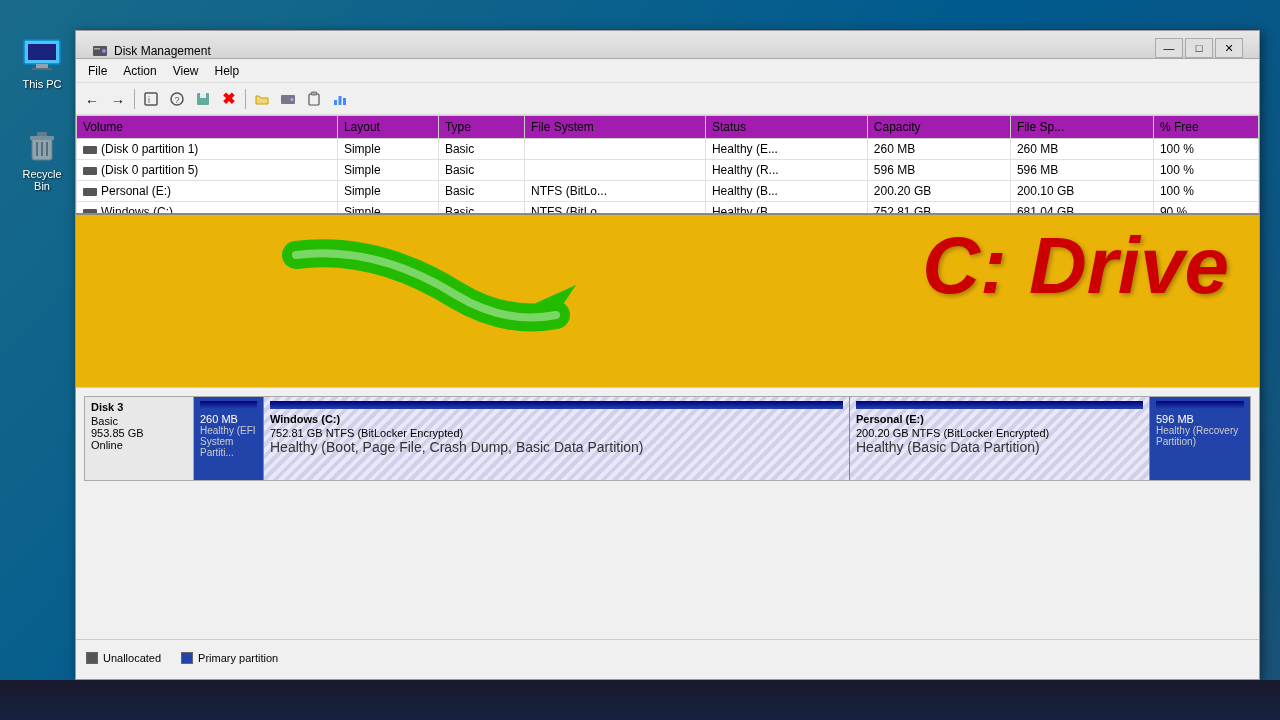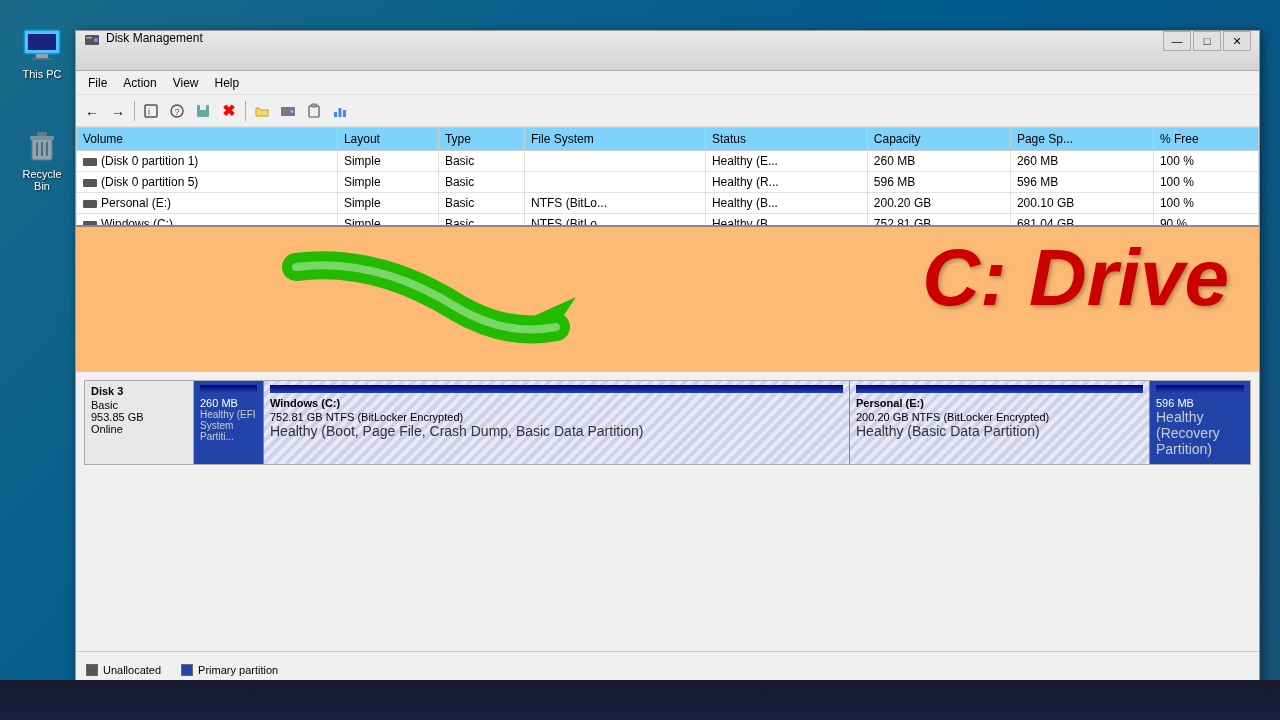--- a/index.html
+++ b/index.html
@@ -49,24 +49,24 @@
       left: 75px;
       width: 1185px;
       height: 650px;
       background: #f0f0f0;
       border: 1px solid #999;
       box-shadow: 2px 2px 10px rgba(0,0,0,0.5);
     }
 
     .title-bar {
       background: linear-gradient(to bottom, #e8e8e8 0%, #d4d4d4 100%);
-      height: 40px;
-      display: flex;
-      align-items: flex-start;
-      padding: 0 8px;
+      height: 28px;
+      display: flex;
+      align-items: flex-end;
+      padding: 0 16px;
       border-bottom: 1px solid #aaa;
     }
     .title-bar-icon {
       width: 16px;
       height: 16px;
       margin-right: 6px;
     }
     .title-bar-text {
       font-size: 12px;
       color: #000;
@@ -136,43 +136,43 @@
       height: 100px;
       overflow-y: auto;
       border-bottom: 2px solid #888;
     }
     table {
       width: 100%;
       border-collapse: collapse;
       font-size: 12px;
     }
     thead tr {
-      background: #7dd3fc;
+      background: #a21caf;
     }
     thead th {
       border: 1px solid #ccc;
       padding: 4px 6px;
       text-align: left;
       font-weight: normal;
       white-space: nowrap;
     }
     tbody tr {
       background: white;
     }
     tbody td {
       border: 1px solid #e0e0e0;
       padding: 3px 6px;
       white-space: nowrap;
     }
 
     
     .overlay-area {
       position: relative;
-      height: 145px;
-      background: #fdba74;
+      height: 173px;
+      background: #eab308;
       border-bottom: 1px solid #ccc;
       overflow: hidden;
     }
 
     .c-drive-text {
       position: absolute;
       top: 5px;
       right: 30px;
       font-size: 80px;
       font-weight: bold;
@@ -317,21 +317,21 @@
     .main-content {
       height: calc(100% - 88px);
       position: relative;
     }
   </style>
 </head>
 <body>
 
 <div class="desktop">
 
-  <div class="desktop-icon" style="left: 10px; top: 20px;">
+  <div class="desktop-icon" style="left: 10px; top: 30px;">
     <svg class="icon-img" viewBox="0 0 40 40">
       <rect x="2" y="6" width="36" height="24" rx="2" fill="#4fc3f7" stroke="#0288d1" stroke-width="1.5"></rect>
       <rect x="6" y="10" width="28" height="16" fill="#1a237e"></rect>
       <rect x="14" y="30" width="12" height="4" fill="#90a4ae"></rect>
       <rect x="10" y="34" width="20" height="2" fill="#546e7a"></rect>
     </svg>
     <span class="icon-label">This PC</span>
   </div>
 
   <div class="desktop-icon" style="left: 10px; top: 120px;">
@@ -424,21 +424,21 @@
       <div class="table-container">
         <table>
           <thead>
             <tr>
               <th>Volume</th>
               <th>Layout</th>
               <th>Type</th>
               <th>File System</th>
               <th>Status</th>
               <th>Capacity</th>
-              <th>Page Sp...</th>
+              <th>File Sp...</th>
               <th>% Free</th>
             </tr>
           </thead>
           <tbody id="table-body">
           <tr>
       <td><span style="display:inline-block;width:14px;height:8px;background:#555;margin-right:4px;vertical-align:middle;border-radius:1px;"></span>(Disk 0 partition 1)</td>
       <td>Simple</td>
       <td>Basic</td>
       <td></td>
       <td>Healthy (E...</td>
@@ -520,21 +520,21 @@
             <div class="partition-block personal-e">
               <div class="disk-topbar"></div>
               <div style="margin-top:4px;" class="part-name">Personal  (E:)</div>
               <div class="part-size">200.20 GB NTFS (BitLocker Encrypted)</div>
               <div class="part-status">Healthy (Basic Data Partition)</div>
             </div>
 
             <div class="partition-block recovery">
               <div class="disk-topbar"></div>
               <div style="margin-top:4px;">596 MB</div>
-              <div class="part-status" style="font-size:14px; color:#ccc;">Healthy (Recovery Partition)</div>
+              <div class="part-status" style="font-size:10px; color:#ccc;">Healthy (Recovery Partition)</div>
             </div>
           </div>
         </div>
       </div>
 
       <div class="legend-bar">
         <div class="legend-item">
           <div class="legend-box" style="background: #555555;"></div>
           <span>Unallocated</span>
         </div>

